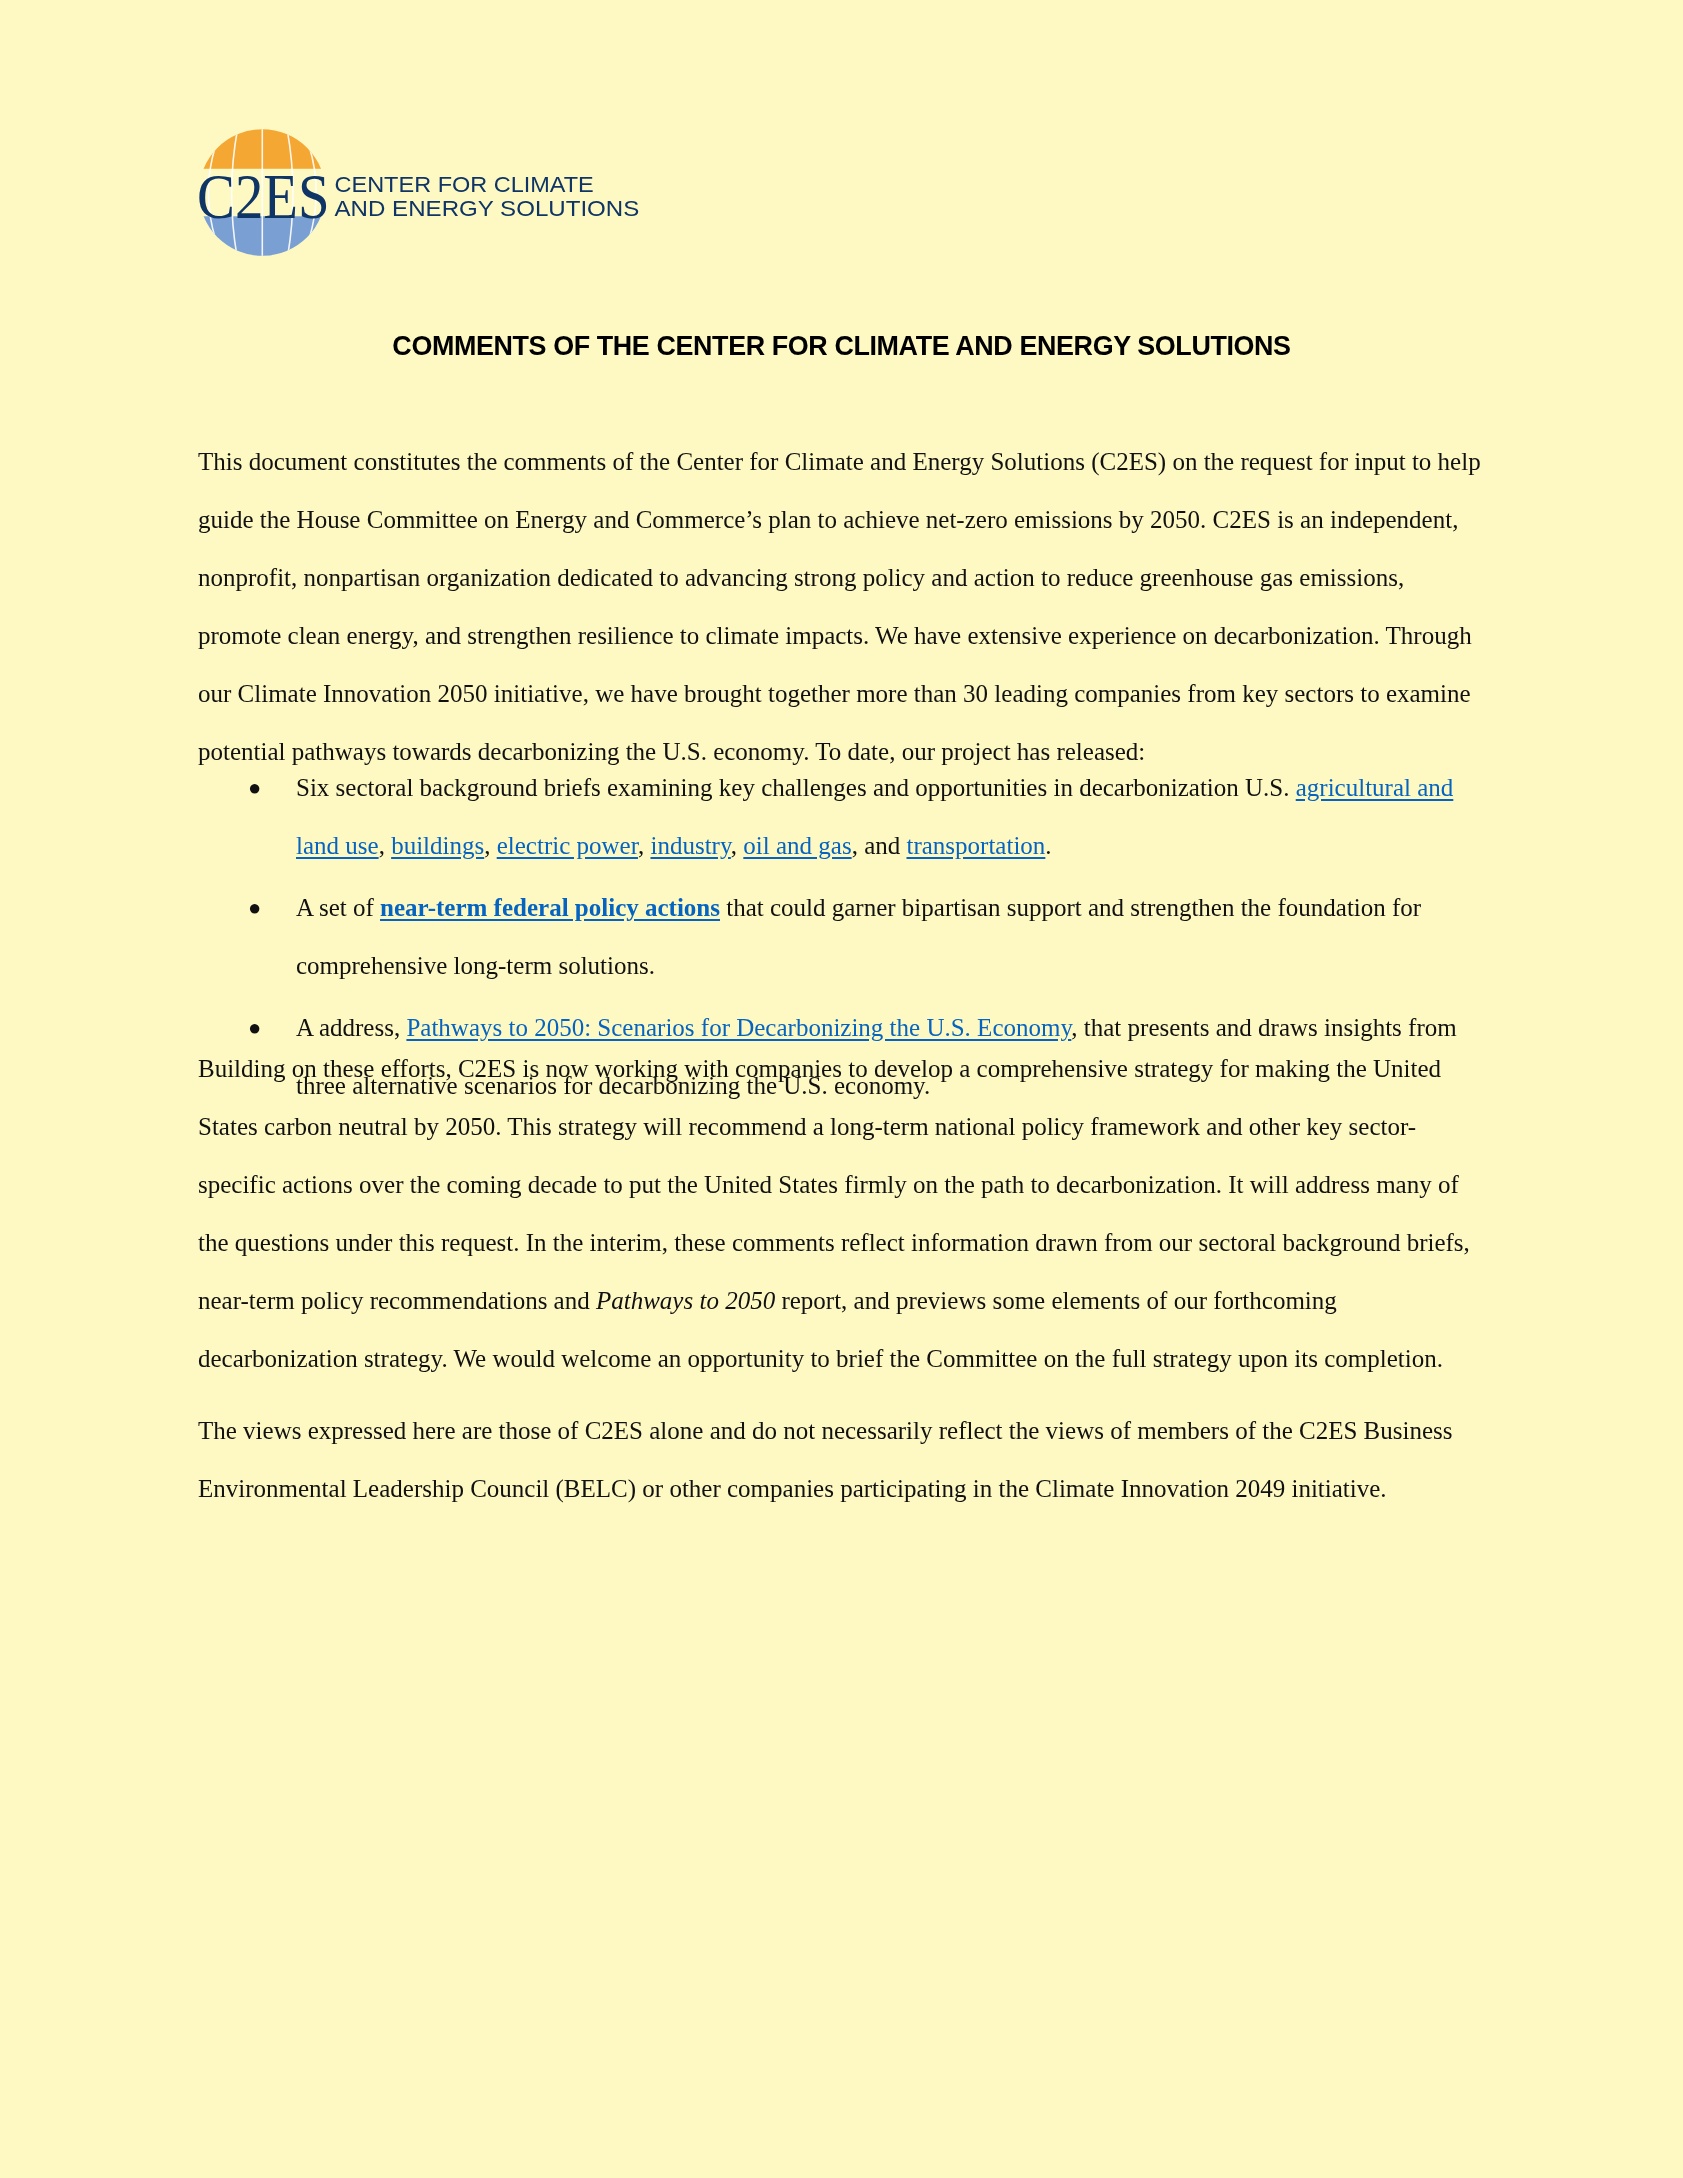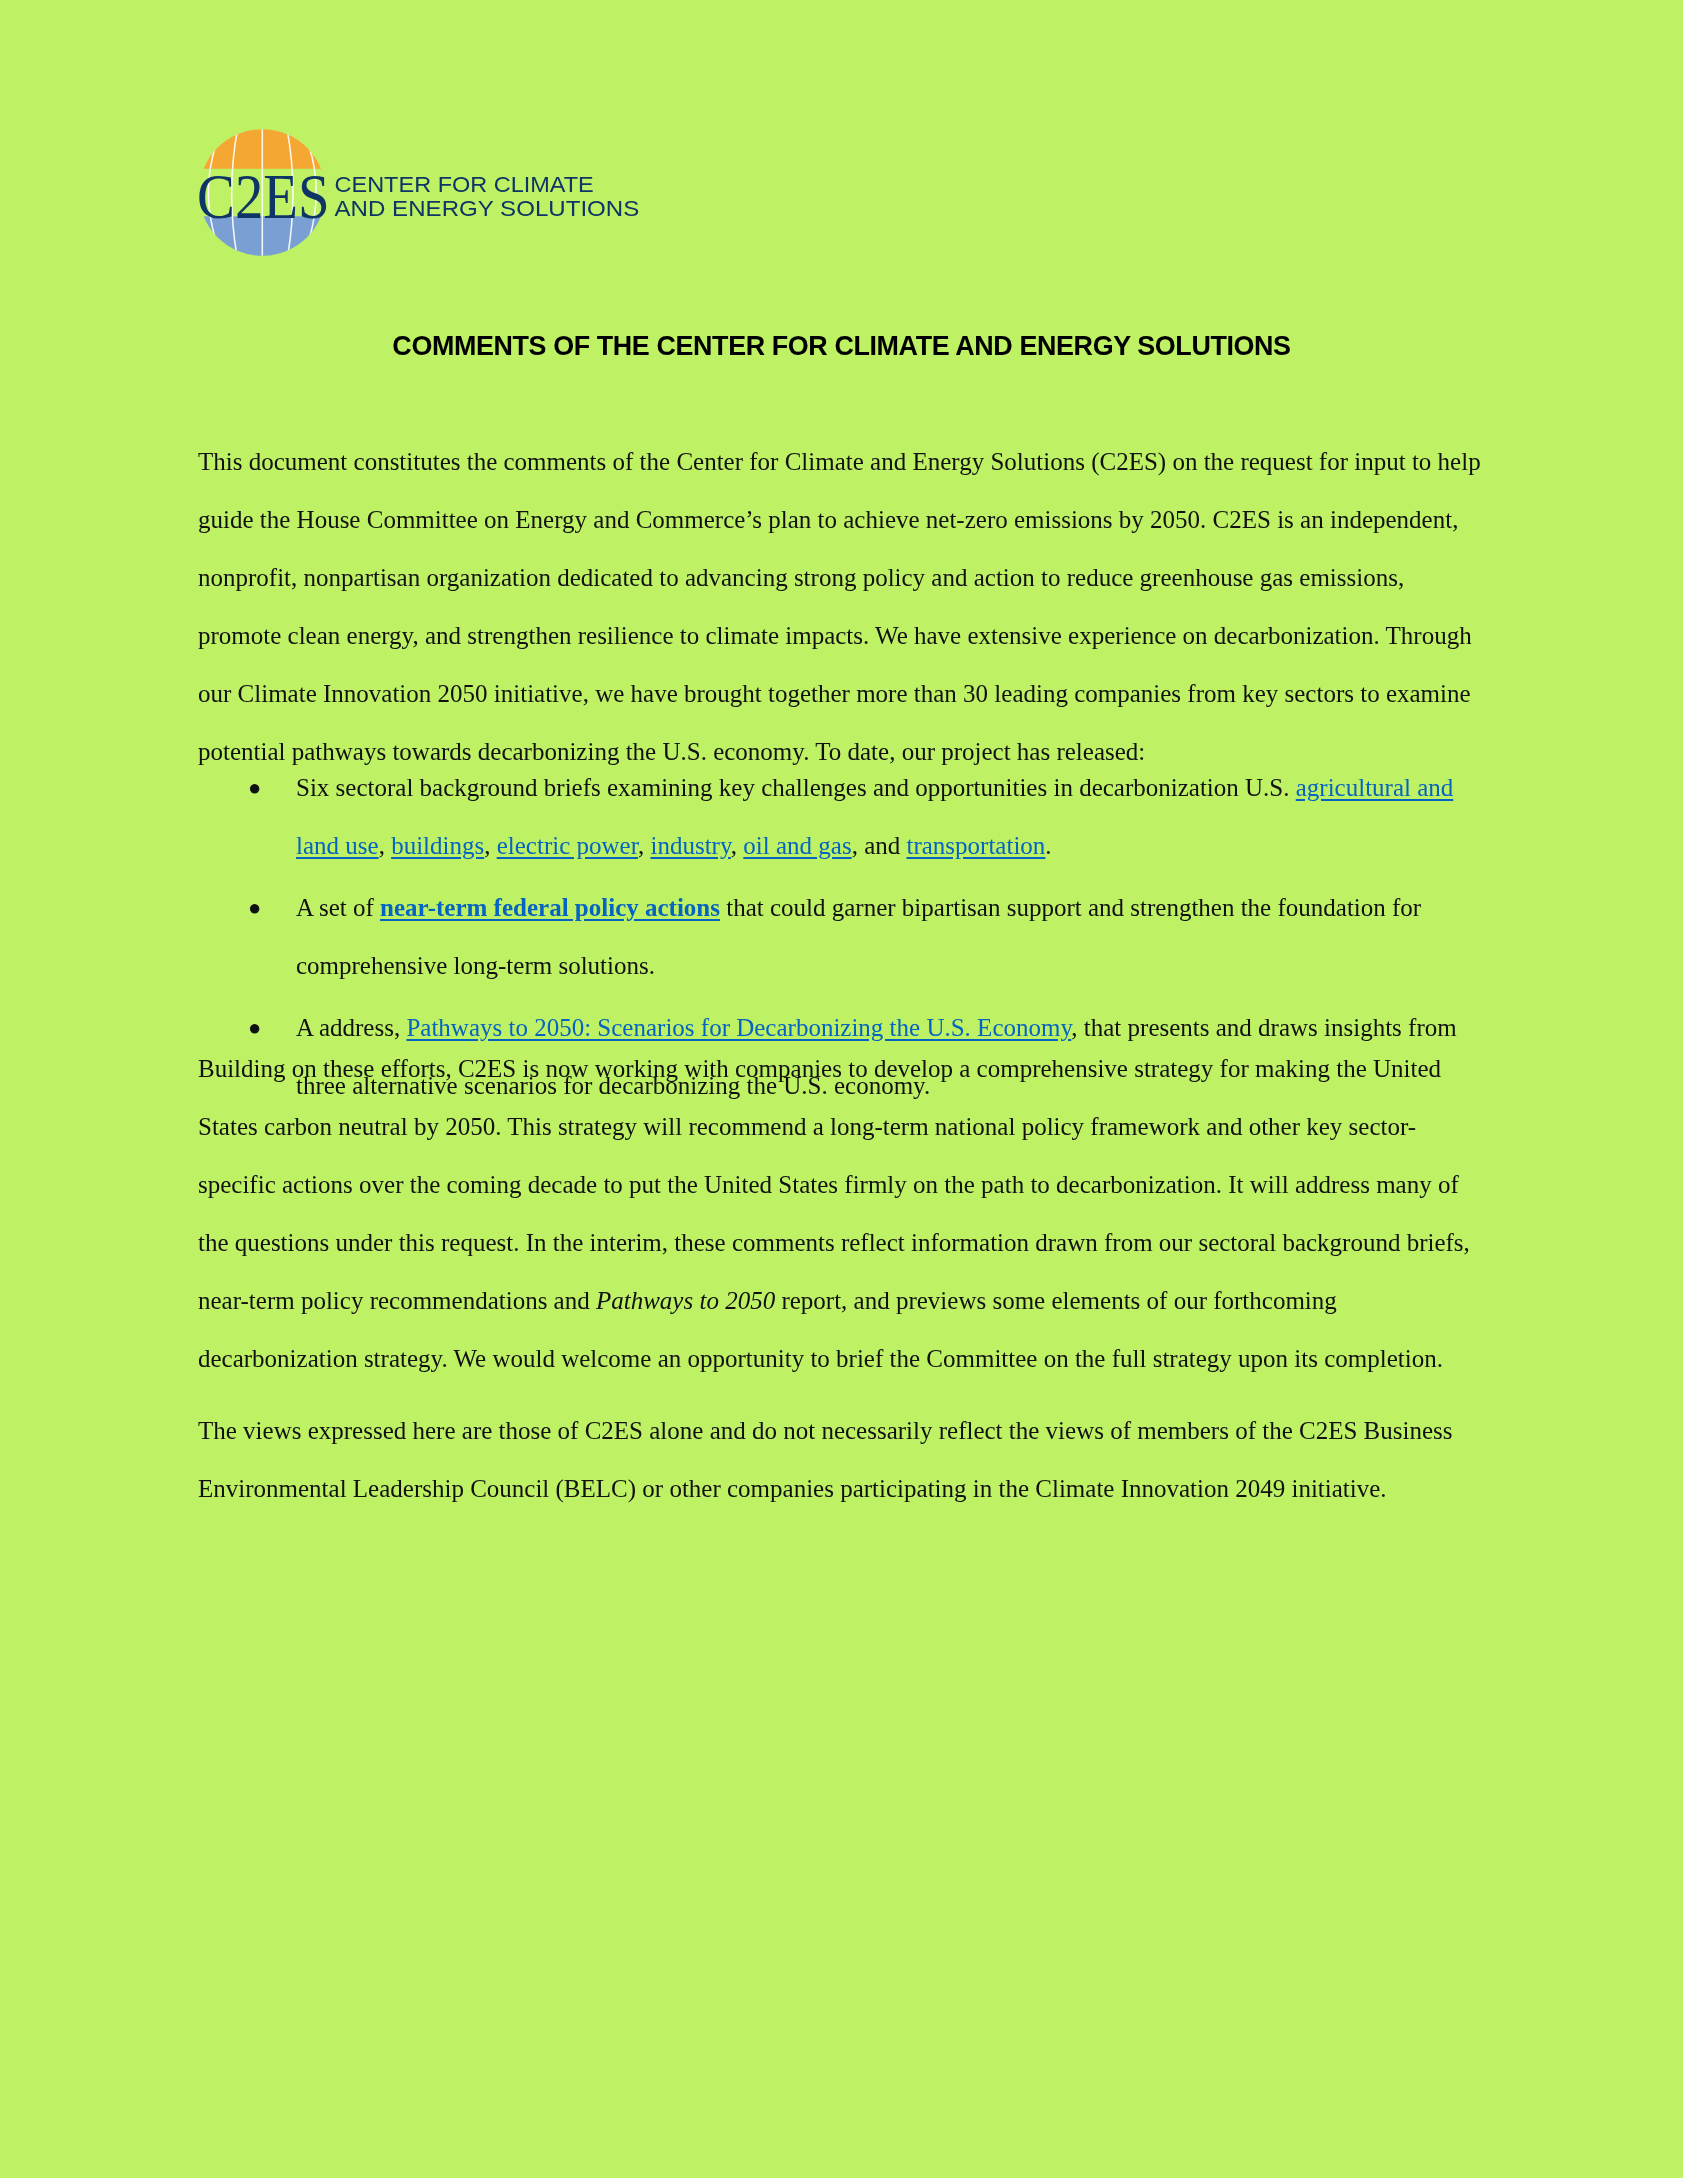--- a/index.html
+++ b/index.html
@@ -1,17 +1,17 @@
 <!DOCTYPE html>
 <html><head>
 <meta charset="utf-8">
 <style>
   html, body { margin: 0; padding: 0; background: #ffffff; }
   body { width: 1683px; height: 2178px; position: relative; overflow: hidden; }
-  .page { position: absolute; left: 0; top: 0; width: 1683px; height: 2178px; background: #bef264; }
+  .page { position: absolute; left: 0; top: 0; width: 1683px; height: 2178px; background: #fef9c3; }
   .logo { position: absolute; left: 196px; top: 125px; width: 475px; height: 139px; }
   .logo svg { display: block; }
   .title {
     position: absolute; left: 0; width: 1683px; top: 330px; text-align: center;
     font-family: "Liberation Sans", sans-serif; font-weight: bold; font-size: 28px;
     letter-spacing: -0.4px; color: #000; transform: scaleX(0.96);
   }
   .body-text {
     font-family: "Liberation Serif", serif; font-size: 25px; line-height: 58px; color: #111;
   }

